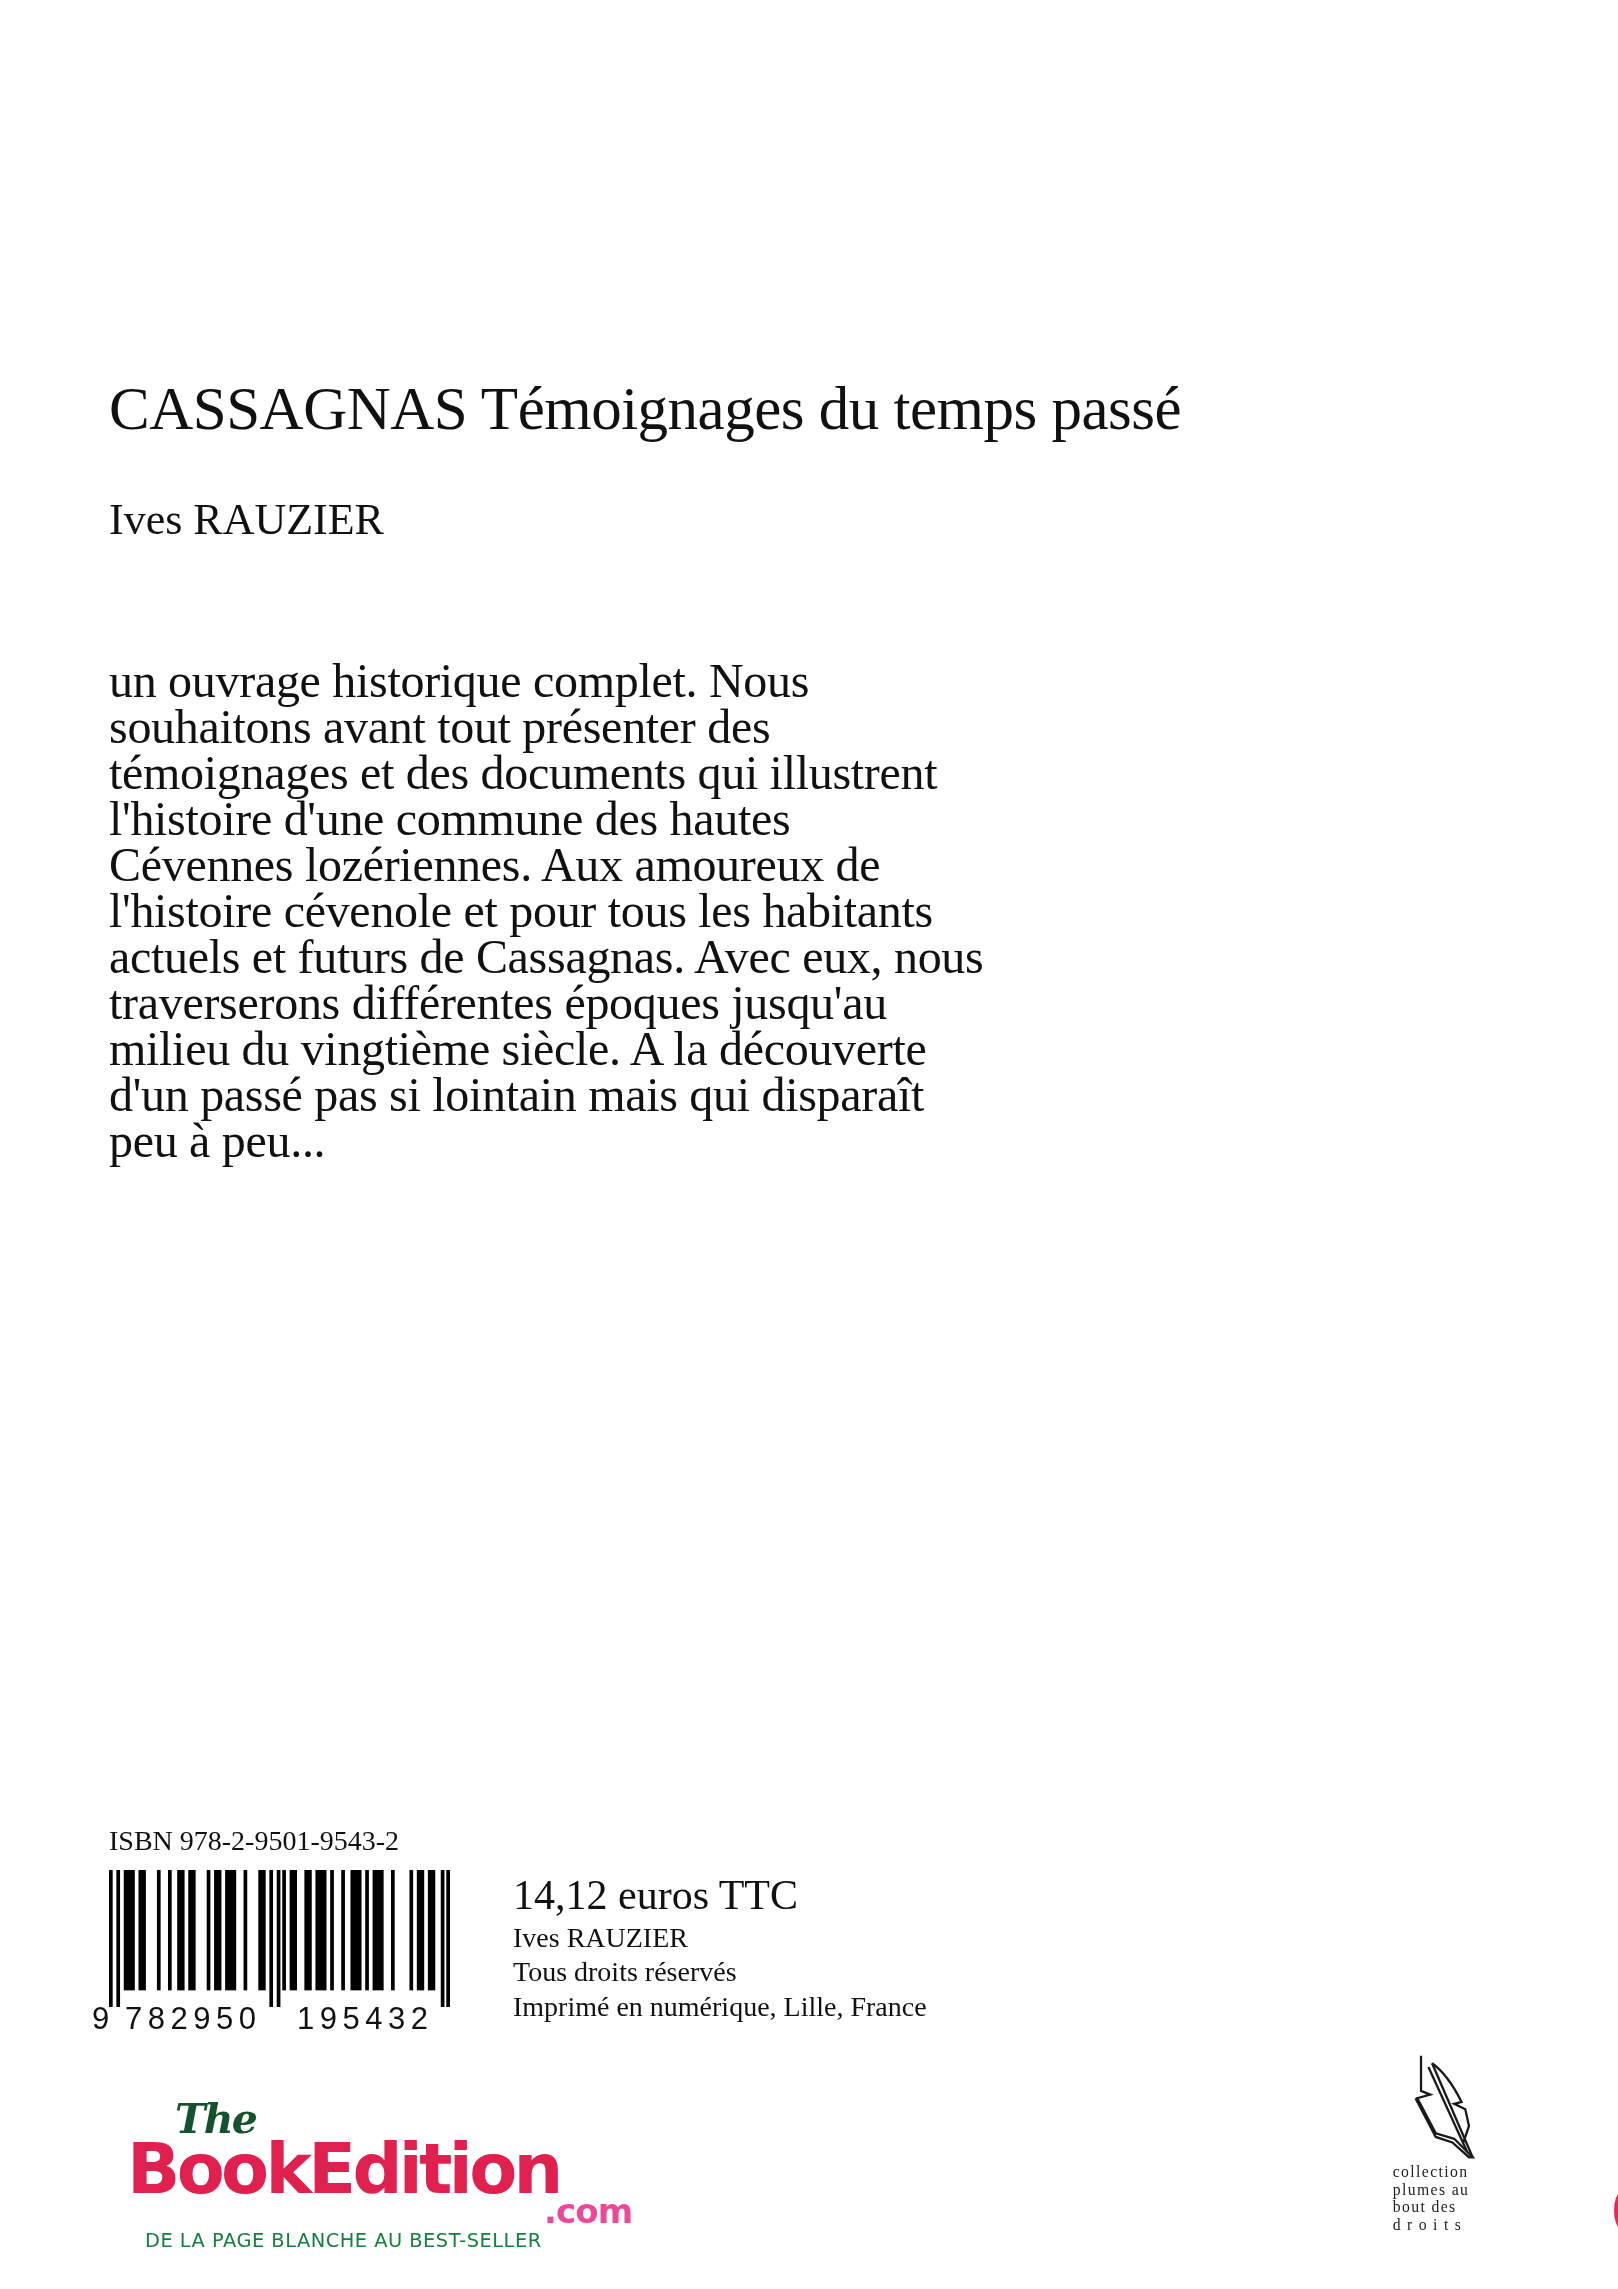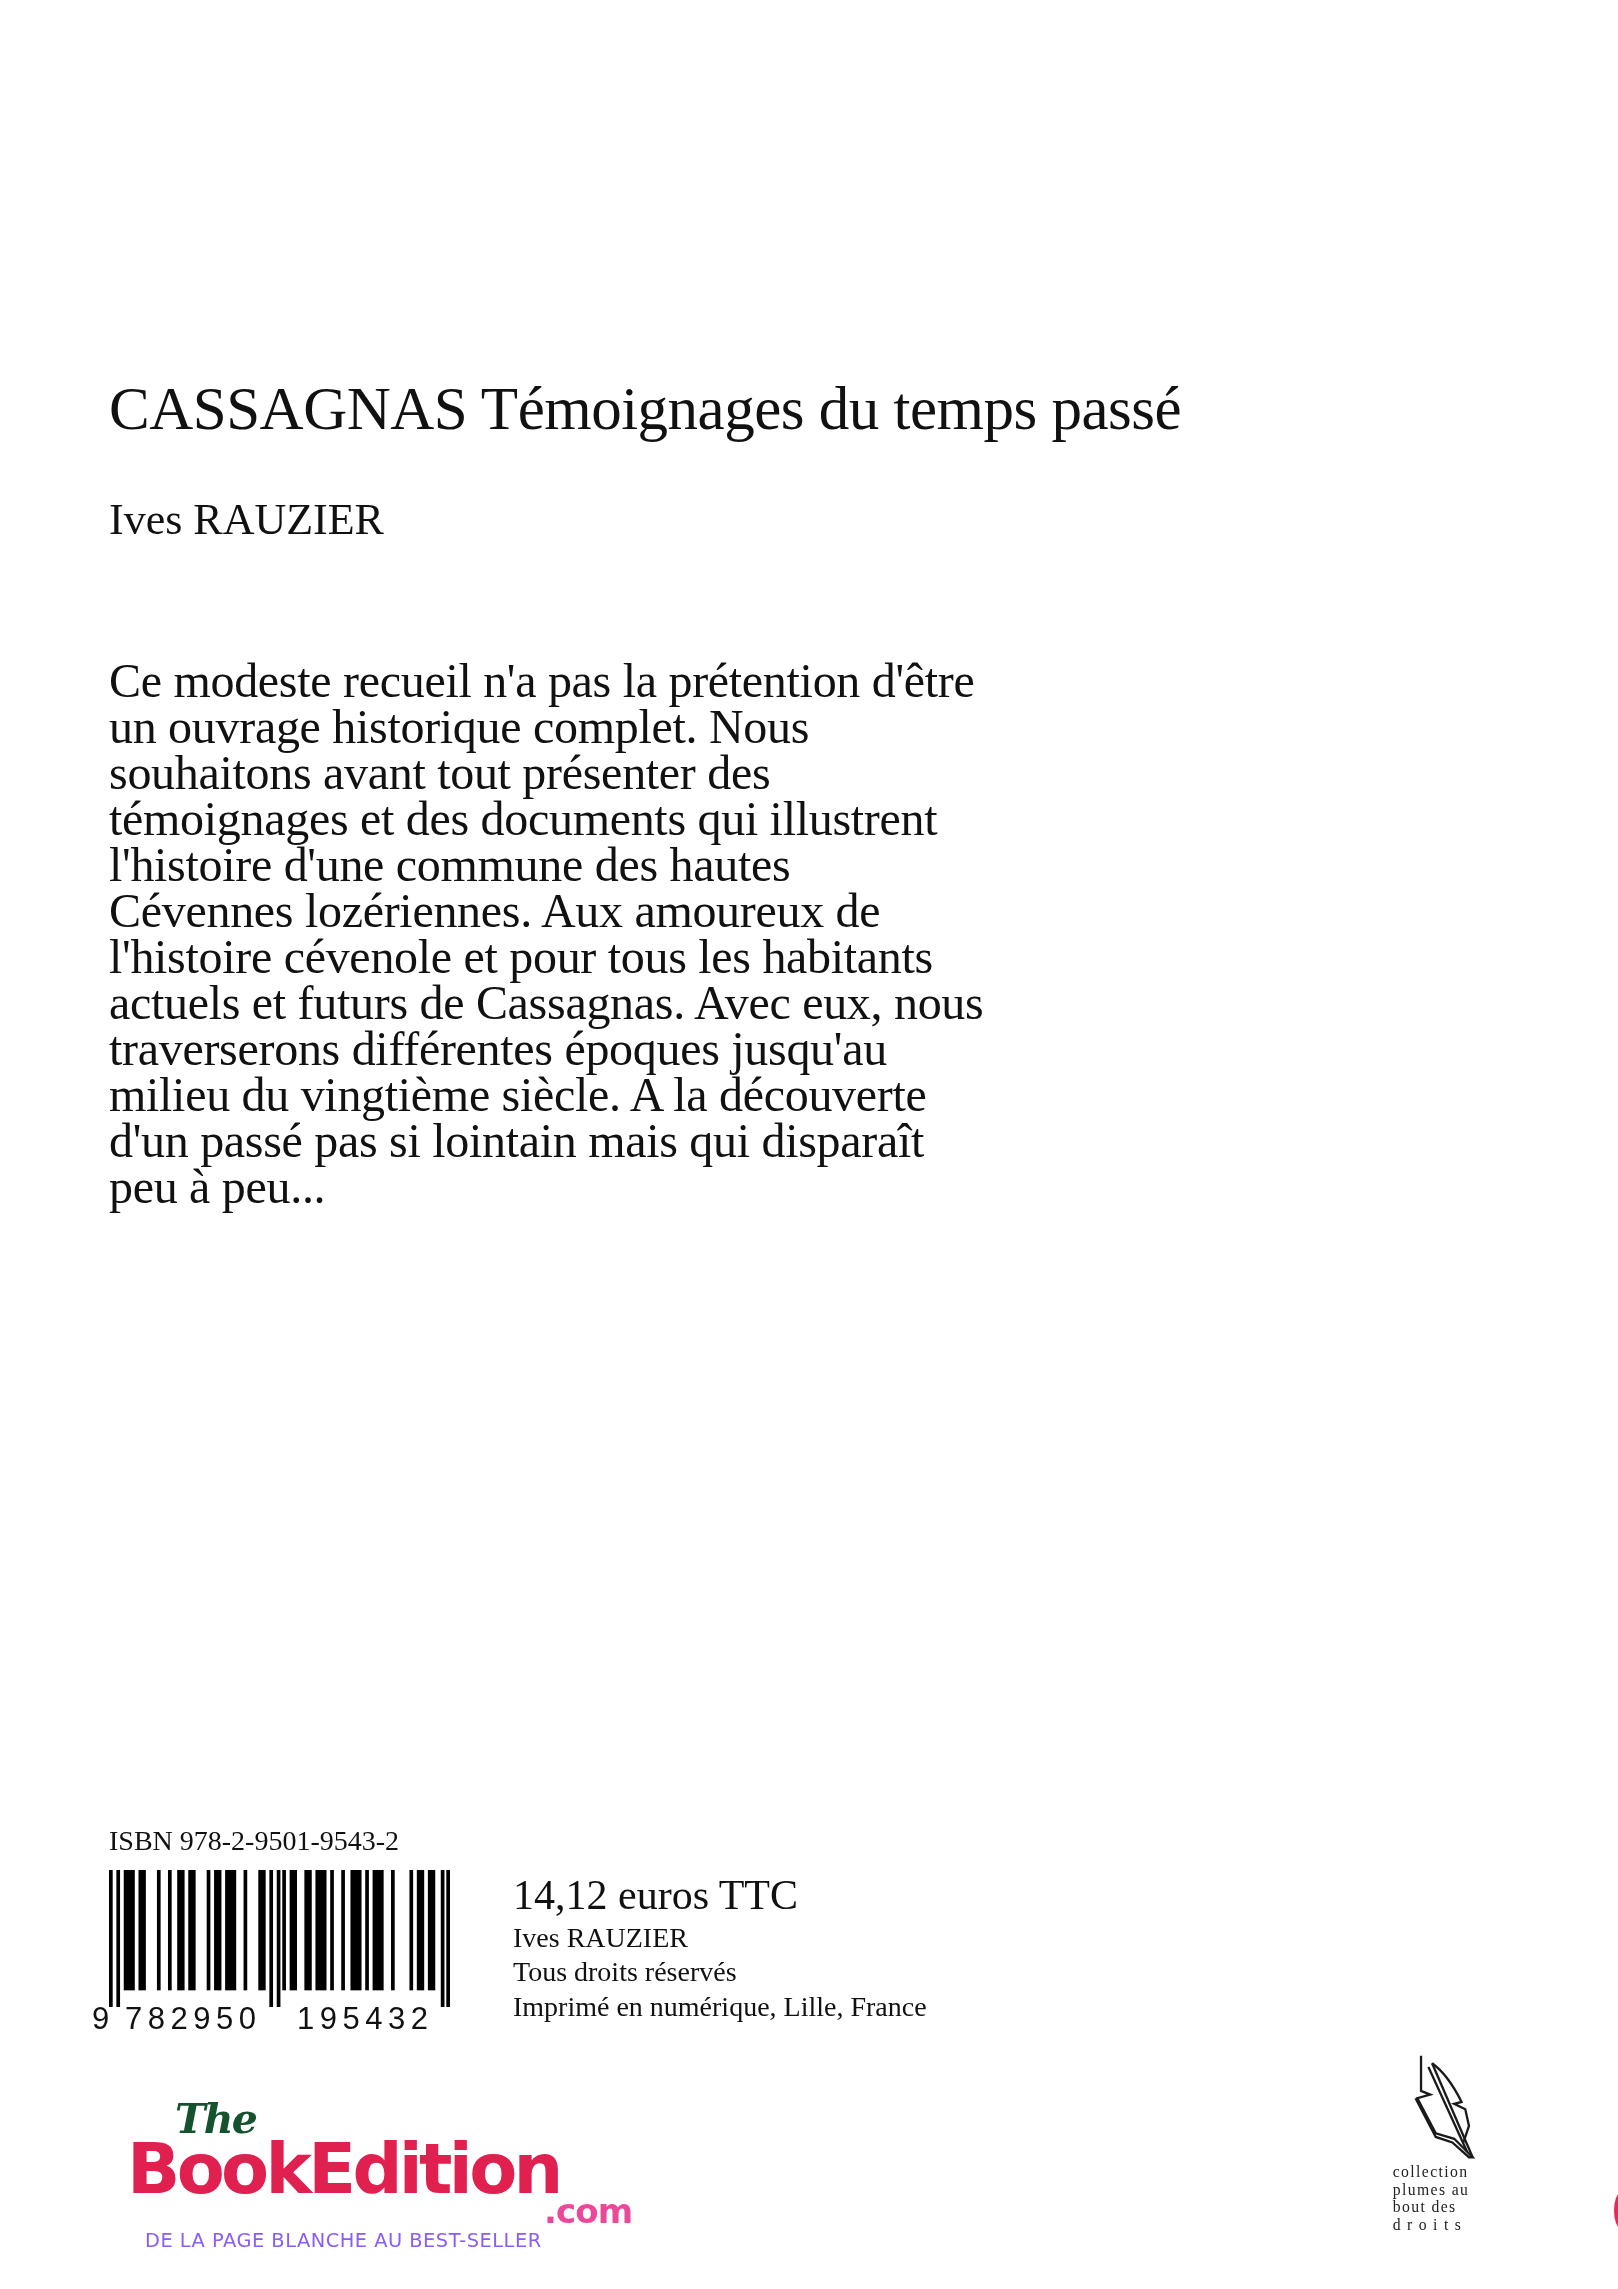--- a/index.html
+++ b/index.html
@@ -17,37 +17,36 @@
     .barcode-digits { position: absolute; left: 92px; top: 2003px; width: 369px; height: 37px; }
     .barcode-digits span { position: absolute; top: 0; font-family: "Liberation Sans", "DejaVu Sans", sans-serif; font-size: 31px; line-height: 31px; letter-spacing: 5.5px; }
 
     .price { position: absolute; left: 513px; top: 1874px; font-size: 42px; line-height: 1; white-space: nowrap; }
     .info-line { position: absolute; left: 513px; font-size: 28px; line-height: 1; white-space: nowrap; }
 
     .logo { position: absolute; left: 114px; top: 2095px; width: 554px; height: 175px; }
     .logo-the { position: absolute; left: 61px; top: 0; font-family: "DejaVu Serif", serif; font-style: italic; font-weight: bold; font-size: 41px; color: #14532d; letter-spacing: -1.8px; }
     .logo-main { position: absolute; left: 13px; top: 39px; font-family: "DejaVu Sans", sans-serif; font-weight: bold; font-size: 70px; color: #e0214f; letter-spacing: -3.7px; line-height: 1; }
     .logo-com { position: absolute; left: 430px; top: 76px; font-family: "DejaVu Sans", sans-serif; font-weight: bold; font-size: 34px; color: #ec4899; letter-spacing: -0.9px; margin-top: 20px; }
-    .logo-tagline { position: absolute; left: 31px; top: 134px; font-family: "DejaVu Sans", sans-serif; font-size: 19.4px; color: #8b5cf6; letter-spacing: 0.5px; white-space: nowrap; }
+    .logo-tagline { position: absolute; left: 31px; top: 134px; font-family: "DejaVu Sans", sans-serif; font-size: 19.4px; color: #15803d; letter-spacing: 0.5px; white-space: nowrap; }
 
     .collection { position: absolute; left: 1389px; top: 2054px; width: 92px; }
     .collection-text { position: absolute; left: 3.7px; top: 109px; font-size: 15.7px; line-height: 17.5px; color: #222222; letter-spacing: 1.4px; white-space: nowrap; }
     .collection-text span { display: block; }
     .collection-text .wide { letter-spacing: 6.5px; }
 
     .edge-mark { position: absolute; left: 1614px; top: 2193px; width: 13px; height: 35px; border-radius: 50%; background: #e8285a; }
   </style>
 </head>
 <body>
 
 <div class="serif title">CASSAGNAS Témoignages du temps passé</div>
 <div class="serif author">Ives RAUZIER</div>
 
 <div class="serif blurb">
-  <span class="blurb-line">Ce modeste recueil n'a pas la prétention d'être</span>
   <span class="blurb-line">un ouvrage historique complet. Nous</span>
   <span class="blurb-line">souhaitons avant tout présenter des</span>
   <span class="blurb-line">témoignages et des documents qui illustrent</span>
   <span class="blurb-line">l'histoire d'une commune des hautes</span>
   <span class="blurb-line">Cévennes lozériennes. Aux amoureux de</span>
   <span class="blurb-line">l'histoire cévenole et pour tous les habitants</span>
   <span class="blurb-line">actuels et futurs de Cassagnas. Avec eux, nous</span>
   <span class="blurb-line">traverserons différentes époques jusqu'au</span>
   <span class="blurb-line">milieu du vingtième siècle. A la découverte</span>
   <span class="blurb-line">d'un passé pas si lointain mais qui disparaît</span>

